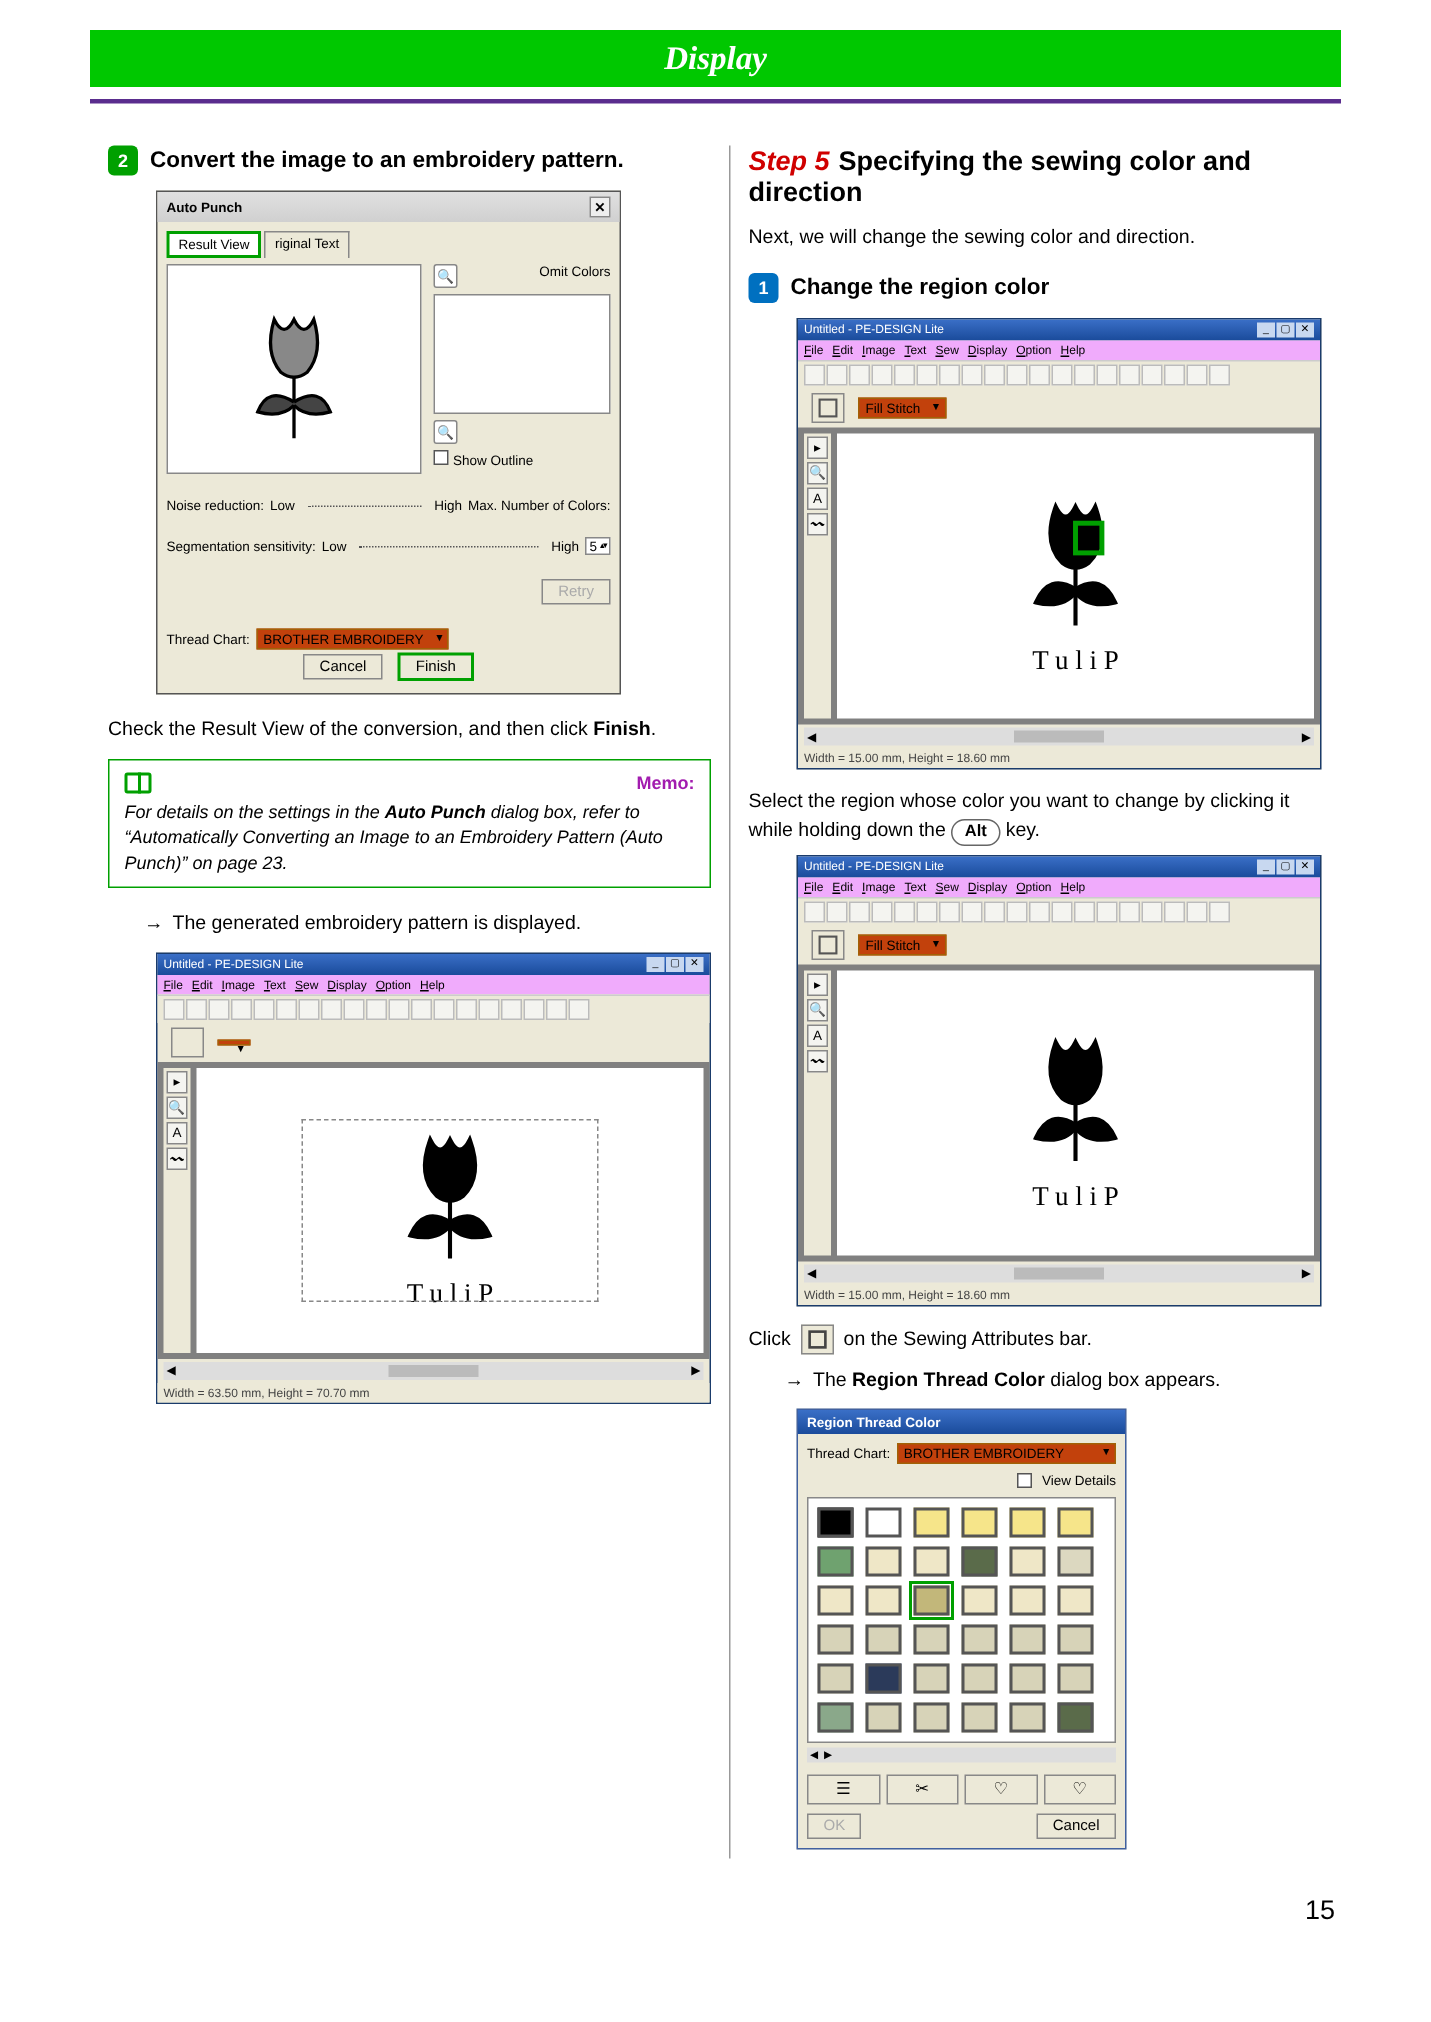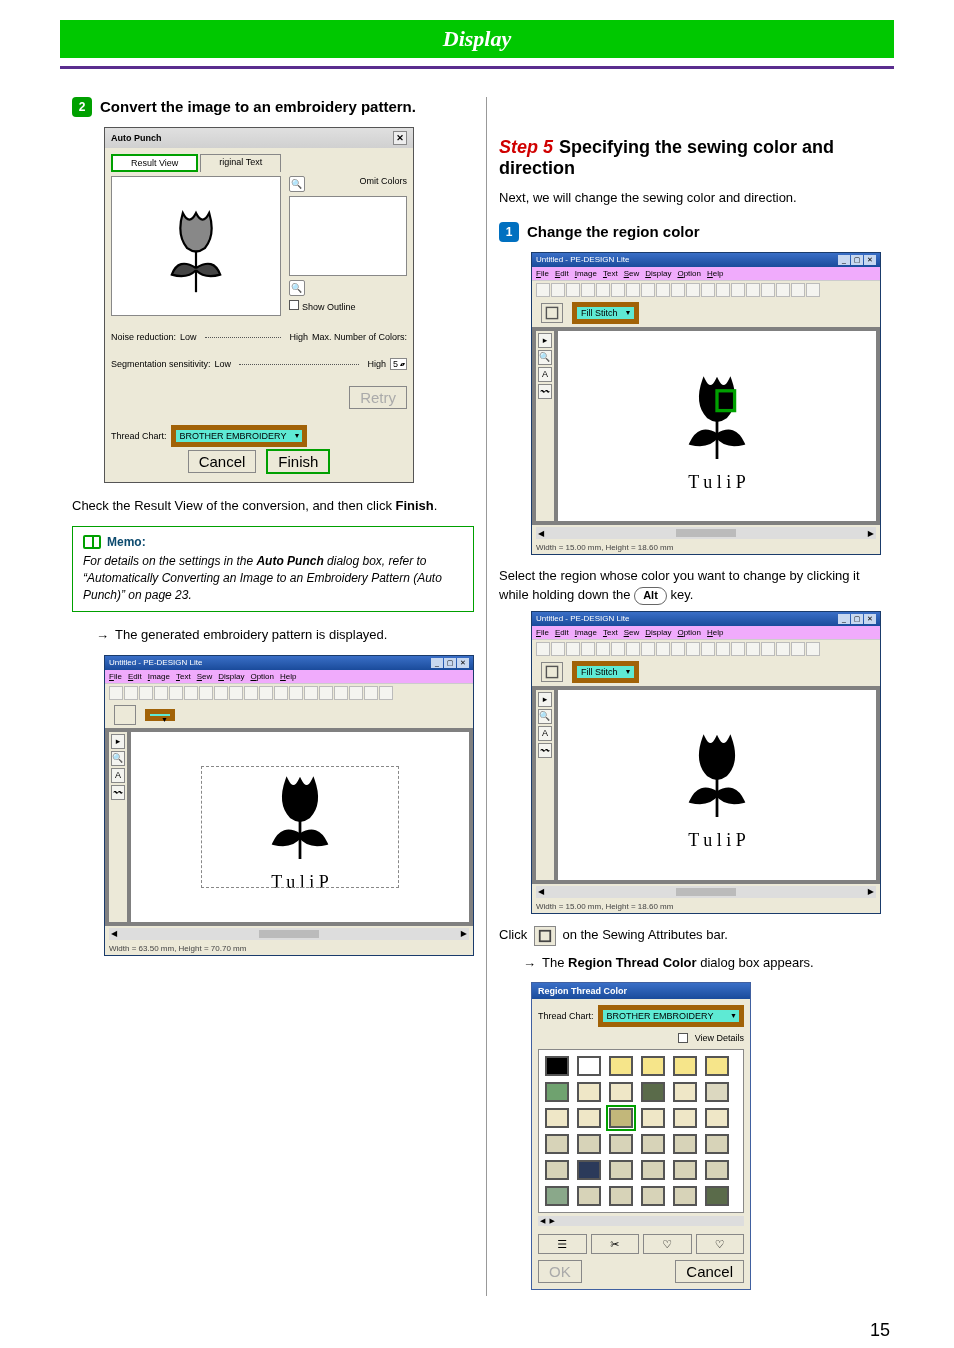--- a/index.html
+++ b/index.html
@@ -20,38 +20,38 @@
   .step-text { flex:1; }
   .bold { font-weight:bold; }
   .step-heading { font-weight:bold; font-size:15px; line-height:1.35; }
 
   
   .dlg { border:1px solid #555; background:#ece9d8; width:310px; margin:8px 0 14px 32px; font-size:9px; }
   .dlg-title { background:linear-gradient(#e0e0e0,#d0d0d0); padding:3px 6px; font-weight:bold; display:flex; justify-content:space-between; align-items:center;}
   .dlg-title .x { border:1px solid #888; width:14px; height:14px; text-align:center; line-height:12px; font-size:9px; background:#eee;}
   .dlg-body { padding:6px; }
   .tabs { display:flex; gap:2px; margin-bottom:4px;}
-  .tab { border:1px solid #888; border-bottom:none; padding:2px 18px; background:#ece9d8; font-size:9px;}
+  .tab { border:1px solid #888; border-bottom:none; padding:2px 6px; background:#ece9d8; font-size:9px;}
   .tab.active { border:2px solid #00a000; background:#fff; }
   .preview { display:flex; gap:8px; }
   .flower-box { width:170px; height:140px; border:1px solid #888; background:#fff; display:flex; align-items:center; justify-content:center; }
   .side-panel { flex:1; font-size:9px; display:flex; flex-direction:column; gap:4px;}
   .mag { width:16px; height:16px; border:1px solid #888; text-align:center; line-height:14px; background:#fff; border-radius:2px;}
   .swatches { border:1px solid #888; height:80px; background:#fff; }
   .dlg-row { margin-top:16px; font-size:9px; display:flex; align-items:center; gap:4px;}
   .slider-line { flex:1; border-top:1px dotted #555; margin:0 4px; height:0; position:relative; }
-  .btn { border:1px solid #888; padding:2px 10px; background:#ece9d8; font-size:15px;}
+  .btn { border:1px solid #888; padding:2px 10px; background:#ece9d8; font-size:10px;}
   .btn.hi { border:2px solid #00a000; }
-  .select { border:5px solid #a16207; padding:1px 16px 1px 4px; background:#5eead4; font-size:9px; position:relative; display:inline-block;}
+  .select { border:1px solid #a16207; padding:1px 16px 1px 4px; background:#c2410c; font-size:9px; position:relative; display:inline-block;}
   .select::after{ content:"▼"; position:absolute; right:2px; font-size:7px; top:2px;}
   .dlg-actions { text-align:center; padding:6px 0; }
 
   .body-text { font-size:13px; line-height:1.45; margin:6px 0; }
   .memo { border:1px solid #00a000; padding:8px 10px; margin:10px 0 14px 0; }
-  .memo-head { color:#0c4a6e; font-weight:bold; margin-bottom:4px; display:flex; align-items:center; gap:6px;}
+  .memo-head { color:#a21caf; font-weight:bold; margin-bottom:4px; display:flex; align-items:center; gap:6px;justify-content:space-between;}
   .memo-icon { width:18px; height:14px; border:2px solid #00a000; border-radius:2px; display:inline-block; position:relative;}
   .memo-icon::after{ content:""; position:absolute; left:50%; top:-2px; bottom:-2px; border-left:2px solid #00a000;}
   .memo-body { font-style:italic; font-size:12px; line-height:1.4;}
 
   .arrow-para { display:flex; gap:6px; margin:8px 0 10px 24px; font-size:13px; line-height:1.4;}
 
   
   .app { border:1px solid #1a3b6b; width:370px; margin:0 0 12px 32px; font-size:8px; background:#ece9d8;}
   .app.small { width:350px; }
   .app-title { background:linear-gradient(#3a6fc7,#1a4b9b); color:#fff; padding:2px 4px; display:flex; justify-content:space-between;}
@@ -68,21 +68,21 @@
   .left-tools .lt{ height:15px; border:1px solid #888; background:#f4f4f0; font-size:9px; text-align:center; line-height:13px;}
   .canvas { flex:1; background:#fff; margin-left:4px; height:190px; display:flex; align-items:center; justify-content:center; position:relative; }
   .canvas .dashed{ position:absolute; border:1px dashed #888; inset:34px 70px; }
   .status { background:#ece9d8; padding:2px 4px; color:#444;}
   .hscroll { height:12px; background:#ddd; margin:2px 4px; display:flex; align-items:center;}
   .hscroll::before{content:"◀"; font-size:8px; margin:0 2px;}
   .hscroll::after{content:"▶"; font-size:8px; margin:0 2px;}
   .hscroll .thumb{ flex:0 0 60px; height:8px; background:#bbb; margin:0 auto;}
 
   
-  .step5-head { margin-bottom:10px;margin-top:40px; }
+  .step5-head { margin-bottom:10px; }
   .step5-head .red { color:#d00000; font-weight:bold; font-style:italic; font-size:18px; margin-right:6px;}
   .step5-head .black { font-weight:bold; font-size:18px; }
   .key { display:inline-block; border:1px solid #666; border-radius:10px; padding:0 8px; font-size:11px; font-weight:bold; background:#fff;}
   .mini-icon { display:inline-flex; width:22px; height:20px; border:1px solid #888; background:#ece9d8; align-items:center; justify-content:center; vertical-align:middle; margin:0 3px;}
   .mini-icon svg { width:14px; height:14px;}
 
   
   .rtc { border:1px solid #4060a0; width:220px; margin:6px 0 6px 32px; font-size:9px; background:#ece9d8;}
   .rtc-title { background:linear-gradient(#3a6fc7,#1a4b9b); color:#fff; padding:3px 6px; font-weight:bold;}
   .rtc-body { padding:6px;}

